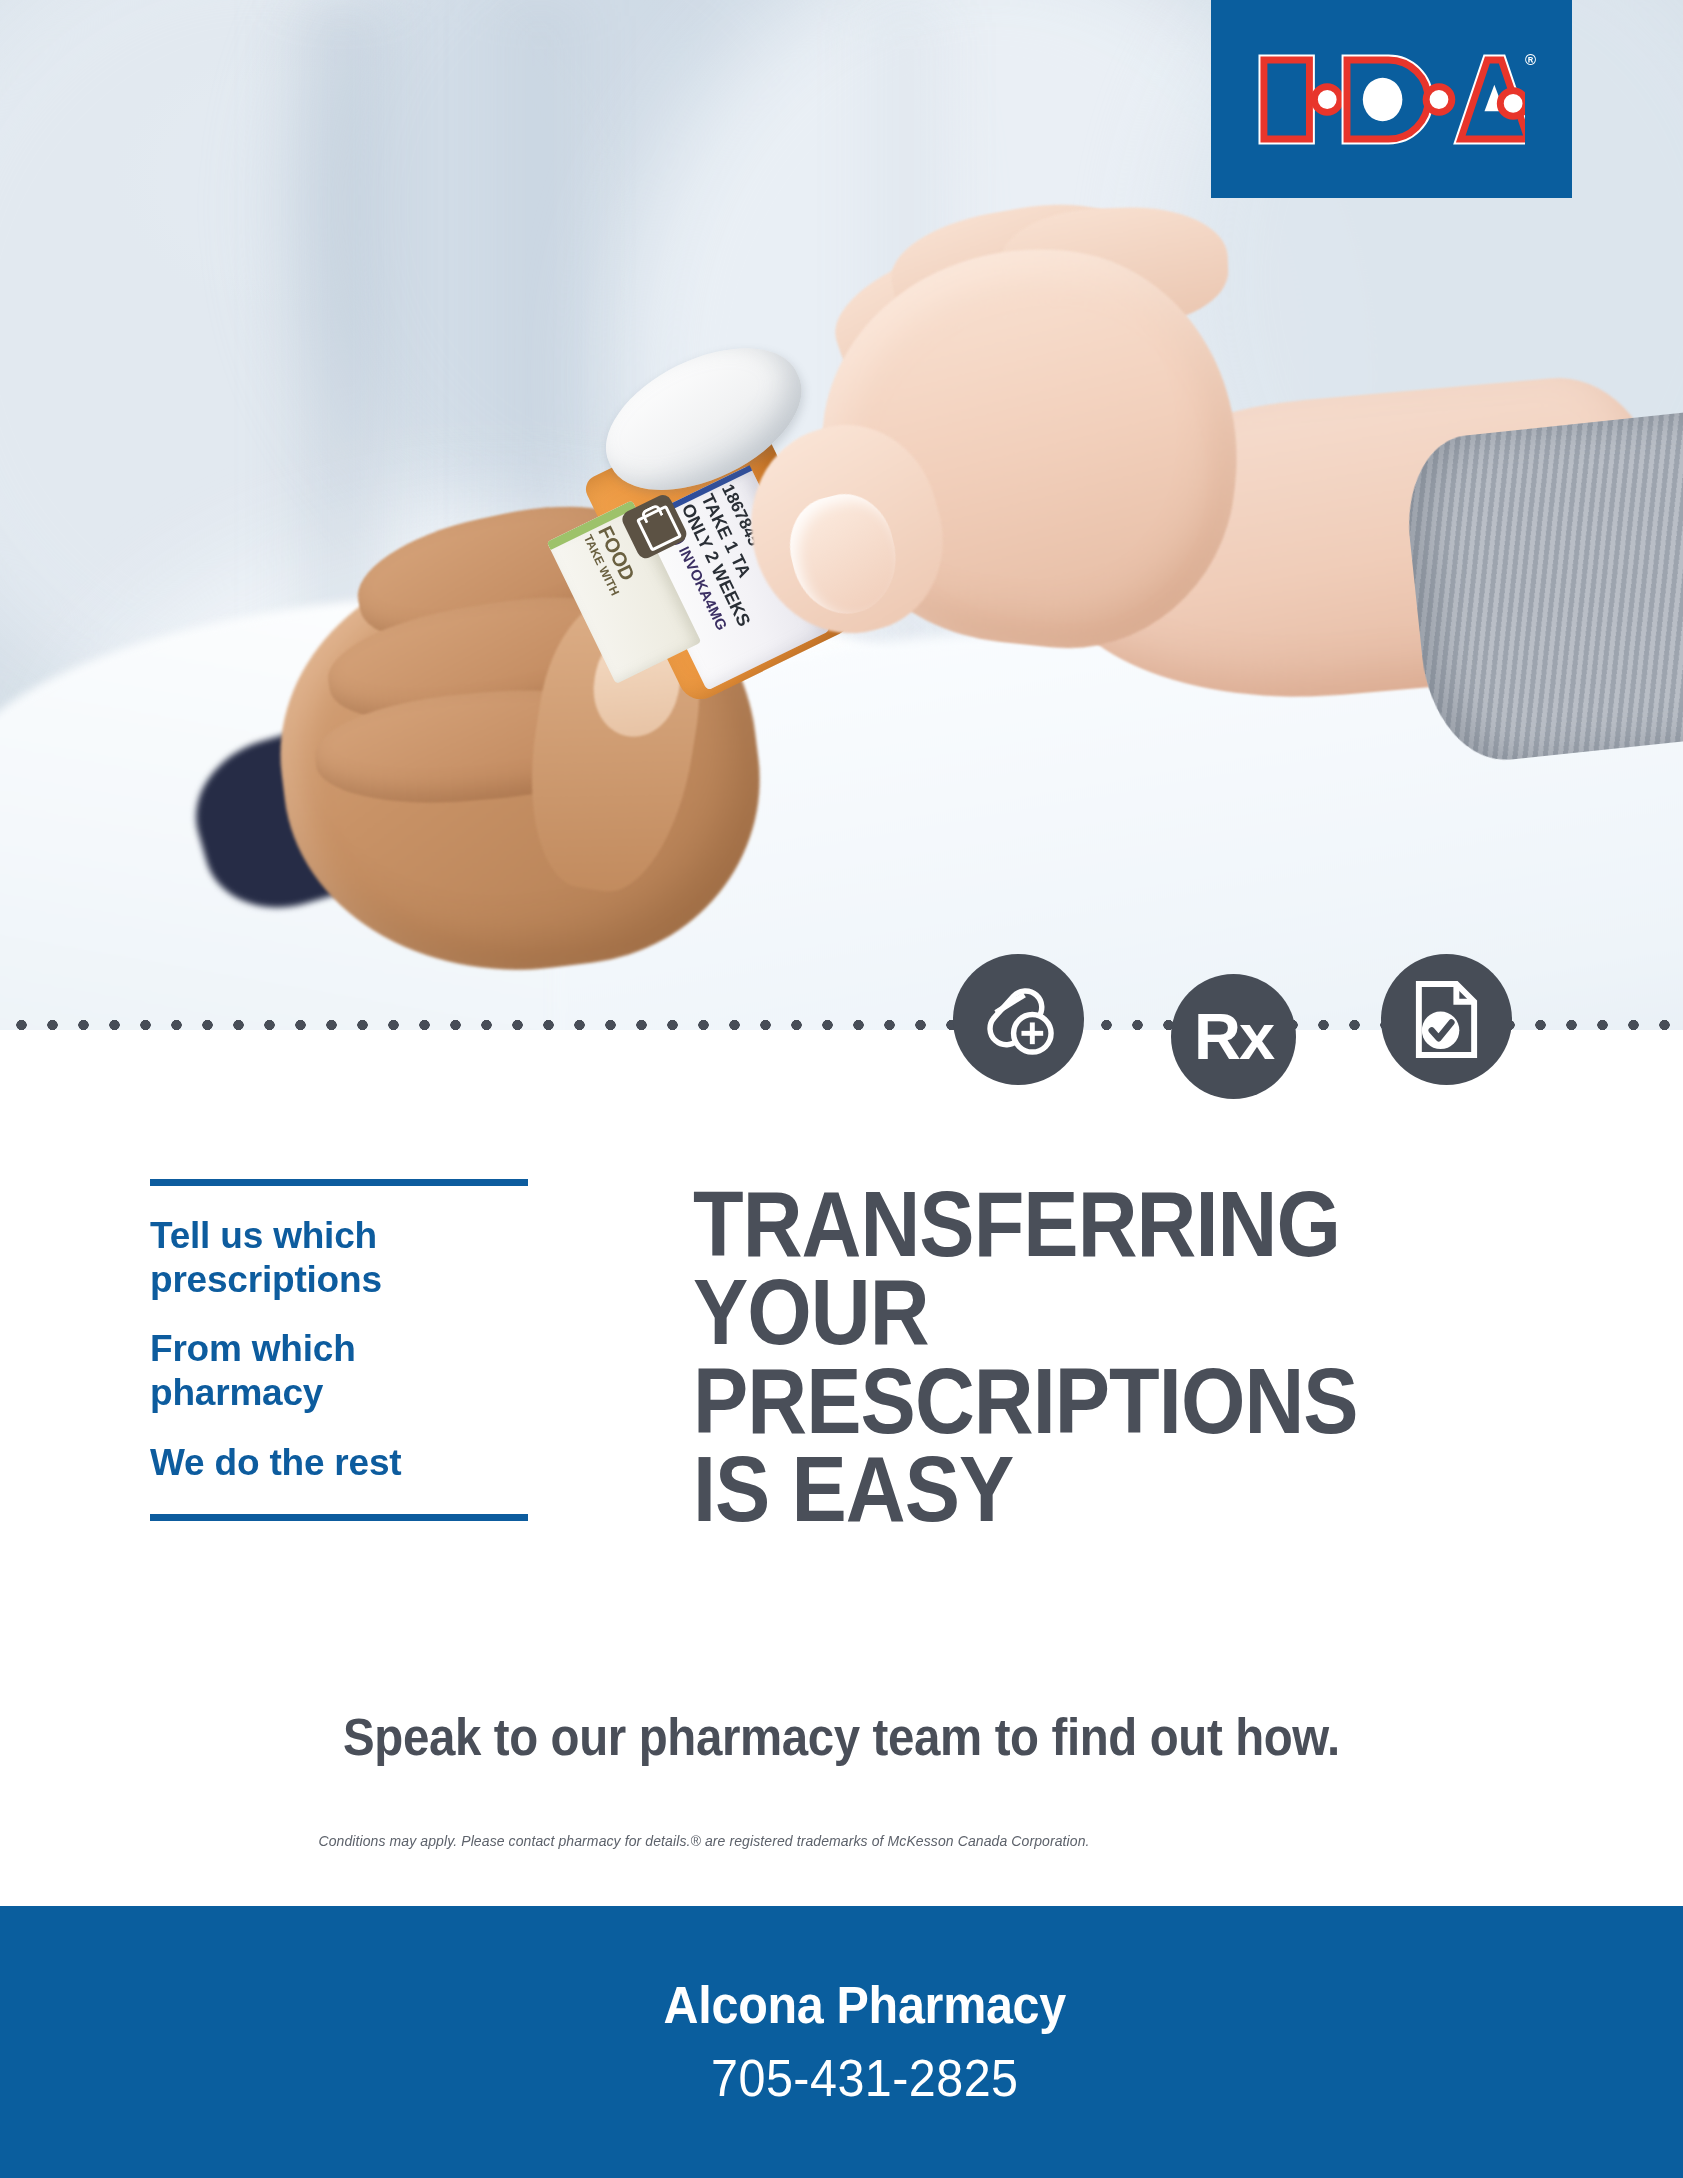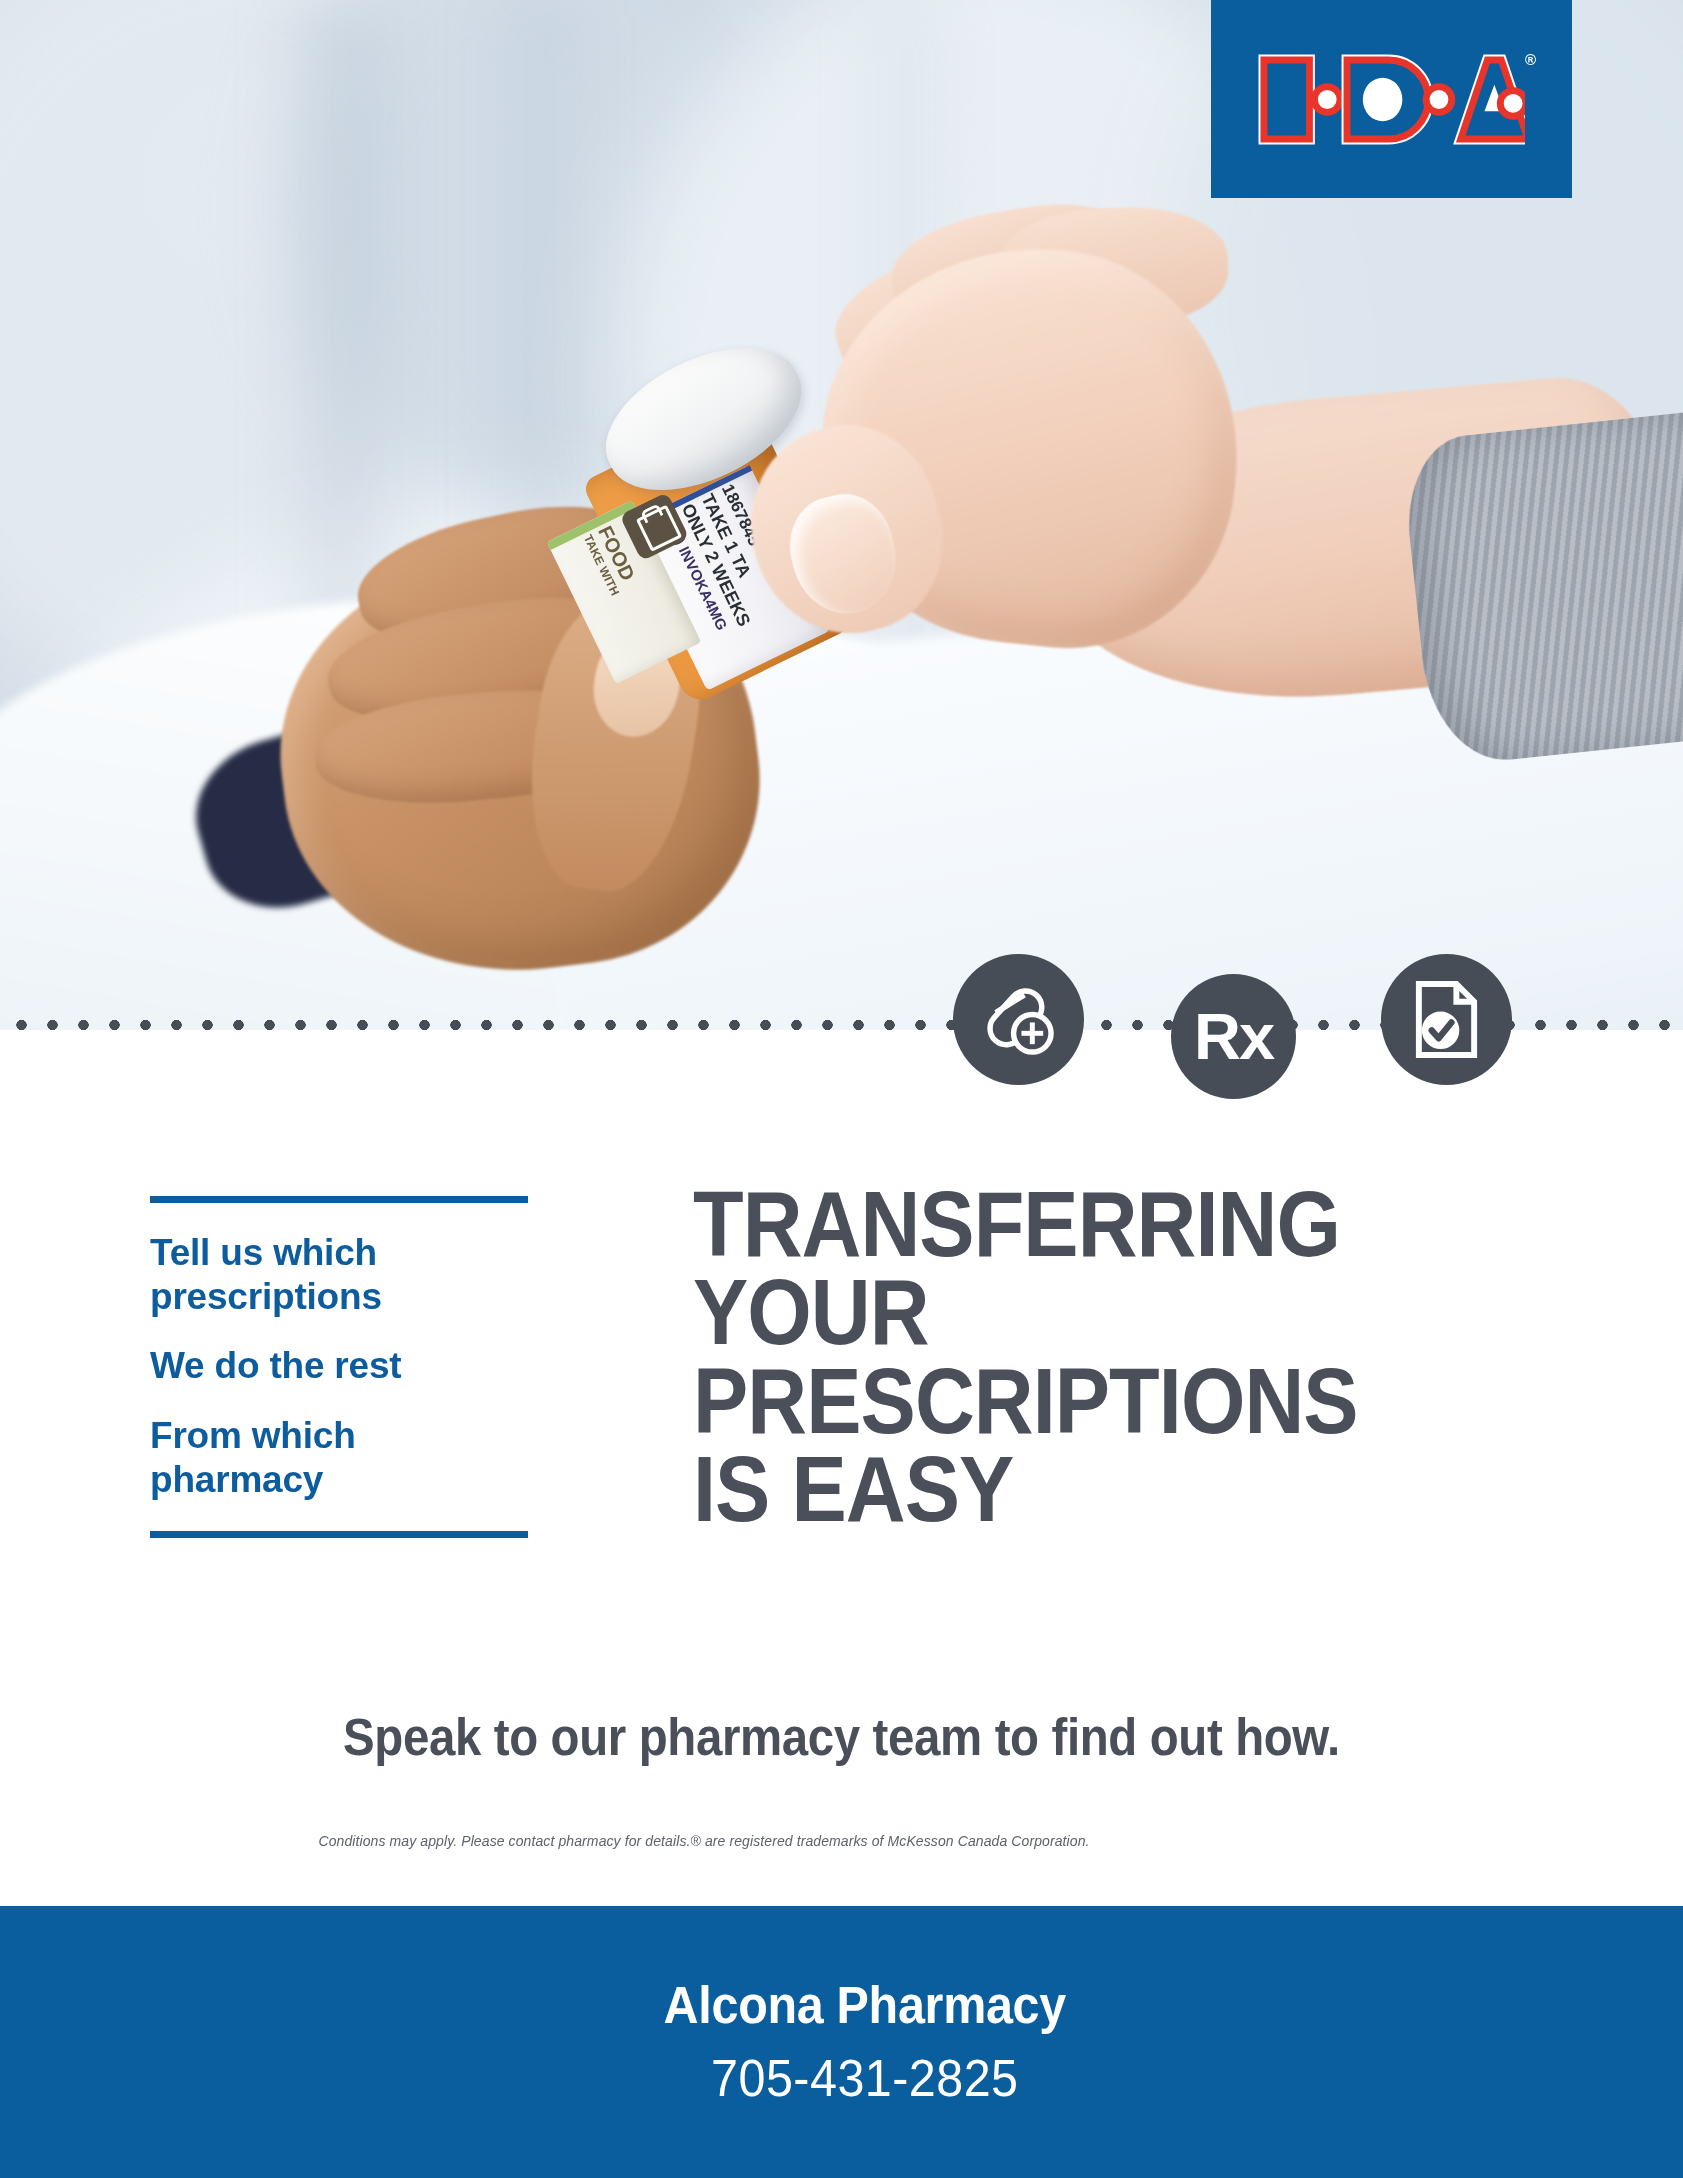--- a/index.html
+++ b/index.html
@@ -204,21 +204,21 @@
   .b2 { left:1171px; width:125px; height:125px; top:24px; }
   .b3 { left:1381px; width:131px; height:131px; }
   .rx-text {
     color:#fff; font-size:65px; font-weight:700; line-height:1;
     letter-spacing:-2px; font-family:"Liberation Sans", sans-serif;
   }
 
   
   .content { position:absolute; left:0; top:1109px; width:1683px; }
 
-  .bullets { position:absolute; left:150px; top:87px; width:378px; }
+  .bullets { position:absolute; left:150px; top:70px; width:378px; }
   .rule { height:7px; background:#0d5c9e; width:378px; }
   .bullet-list { padding:28px 0 26px 0; }
   .bullet {
     color:#0d5c9e; font-size:37px; font-weight:700; line-height:1.18;
     margin-bottom:26px; letter-spacing:-0.2px;
   }
   .bullet:last-child { margin-bottom:4px; }
 
   .headline {
     position:absolute; left:693px; top:71px; width:822px;
@@ -362,22 +362,22 @@
   </div>
 
 </div>
 
 <div class="content">
 
   <div class="bullets">
     <div class="rule"></div>
     <div class="bullet-list">
       <div class="bullet">Tell us which prescriptions</div>
+      <div class="bullet">From which pharmacy</div>
       <div class="bullet">We do the rest</div>
-      <div class="bullet">From which pharmacy</div>
     </div>
     <div class="rule"></div>
   </div>
 
   <div class="headline">
     <span>TRANSFERRING</span>
     <span>YOUR</span>
     <span>PRESCRIPTIONS</span>
     <span>IS EASY</span>
   </div>

